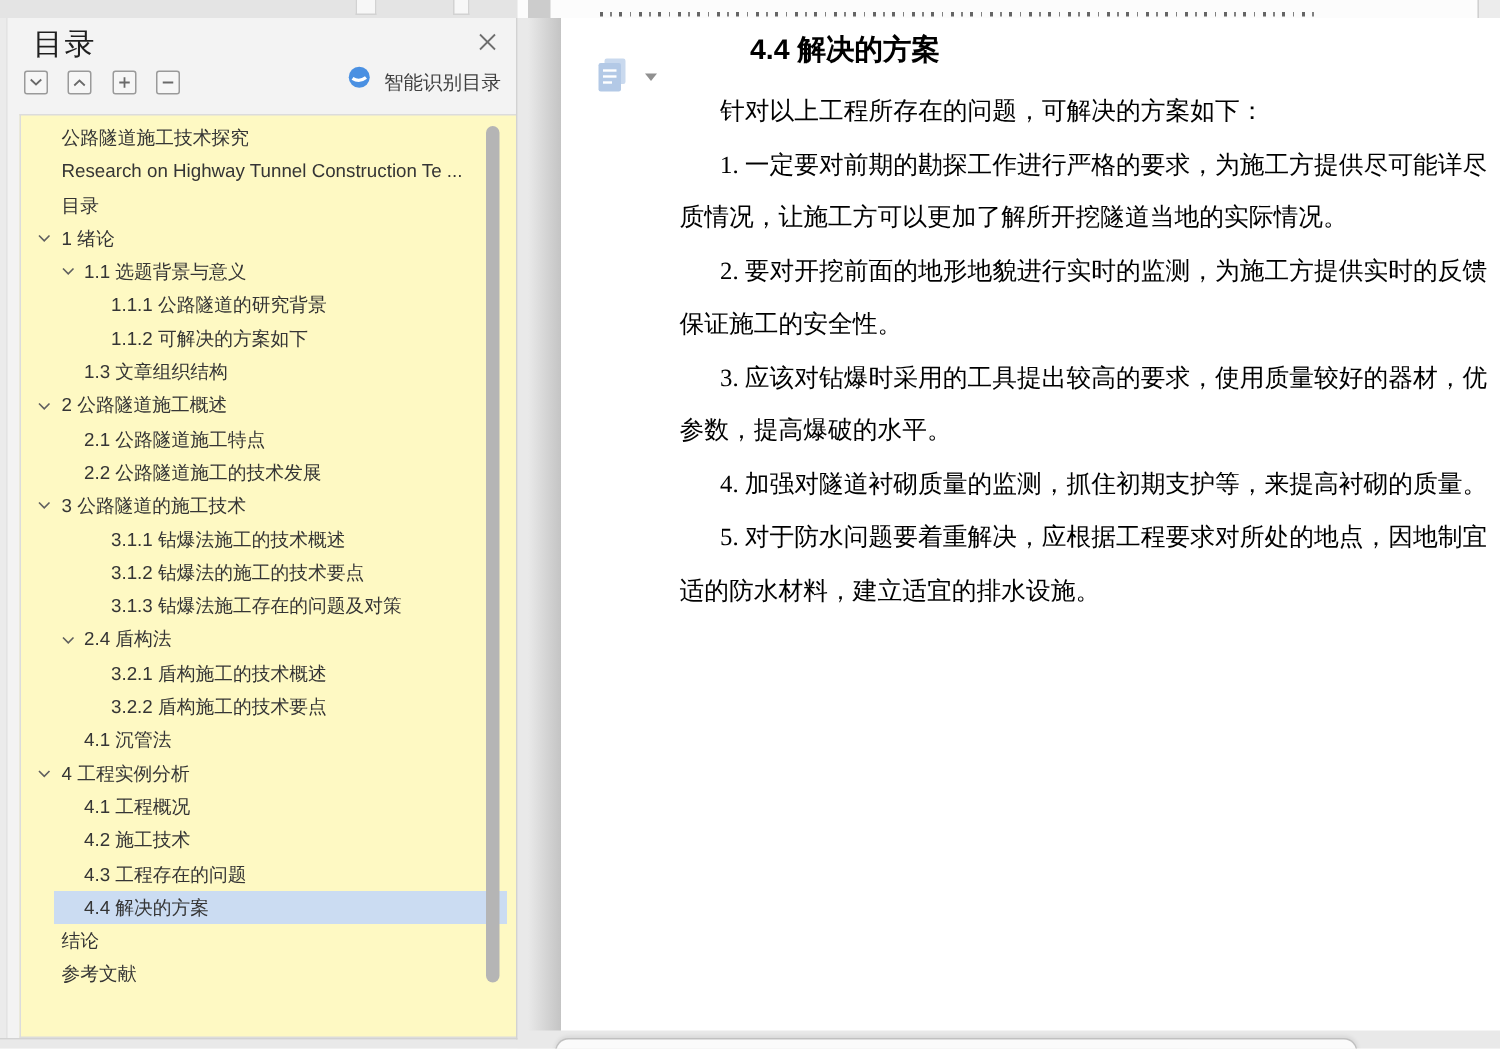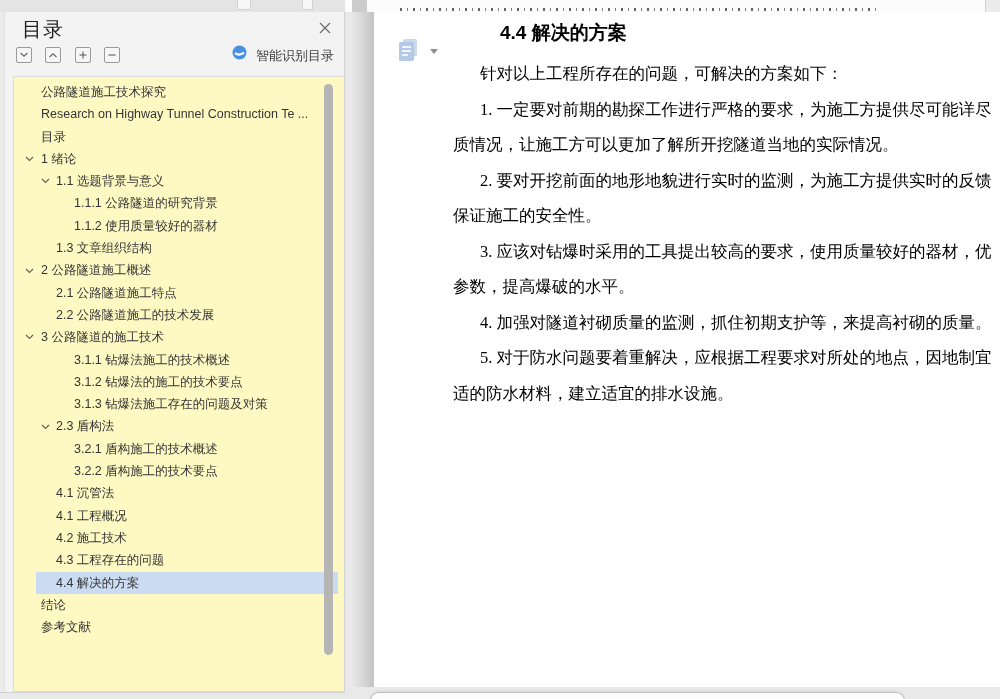--- a/index.html
+++ b/index.html
@@ -138,39 +138,42 @@
         <div class="toc-item lvl0"><span>公路隧道施工技术探究</span></div>
         <div class="toc-item lvl0"><span>Research on Highway Tunnel Construction Te ...</span></div>
         <div class="toc-item lvl0"><span>目录</span></div>
         <div class="toc-item lvl0"><span class="chev"><svg width="9" height="6" viewBox="0 0 9 6">
               <polyline points="1,1 4.5,4.5 8,1" fill="none" stroke="#5f5f5f" stroke-width="1.1"></polyline>
             </svg></span><span>1 绪论</span></div>
         <div class="toc-item lvl1"><span class="chev"><svg width="9" height="6" viewBox="0 0 9 6">
               <polyline points="1,1 4.5,4.5 8,1" fill="none" stroke="#5f5f5f" stroke-width="1.1"></polyline>
             </svg></span><span>1.1 选题背景与意义</span></div>
         <div class="toc-item lvl2"><span>1.1.1 公路隧道的研究背景</span></div>
-        <div class="toc-item lvl2"><span>1.1.2 使用质量较好的器材</span></div>
+        <div class="toc-item lvl2"><span>1.1.2 可解决的方案如下</span></div>
         <div class="toc-item lvl1"><span>1.3 文章组织结构</span></div>
         <div class="toc-item lvl0"><span class="chev"><svg width="9" height="6" viewBox="0 0 9 6">
               <polyline points="1,1 4.5,4.5 8,1" fill="none" stroke="#5f5f5f" stroke-width="1.1"></polyline>
             </svg></span><span>2 公路隧道施工概述</span></div>
         <div class="toc-item lvl1"><span>2.1 公路隧道施工特点</span></div>
         <div class="toc-item lvl1"><span>2.2 公路隧道施工的技术发展</span></div>
         <div class="toc-item lvl0"><span class="chev"><svg width="9" height="6" viewBox="0 0 9 6">
               <polyline points="1,1 4.5,4.5 8,1" fill="none" stroke="#5f5f5f" stroke-width="1.1"></polyline>
             </svg></span><span>3 公路隧道的施工技术</span></div>
         <div class="toc-item lvl2"><span>3.1.1 钻爆法施工的技术概述</span></div>
         <div class="toc-item lvl2"><span>3.1.2 钻爆法的施工的技术要点</span></div>
         <div class="toc-item lvl2"><span>3.1.3 钻爆法施工存在的问题及对策</span></div>
         <div class="toc-item lvl1"><span class="chev"><svg width="9" height="6" viewBox="0 0 9 6">
               <polyline points="1,1 4.5,4.5 8,1" fill="none" stroke="#5f5f5f" stroke-width="1.1"></polyline>
-            </svg></span><span>2.3 盾构法</span></div>
+            </svg></span><span>2.4 盾构法</span></div>
         <div class="toc-item lvl2"><span>3.2.1 盾构施工的技术概述</span></div>
         <div class="toc-item lvl2"><span>3.2.2 盾构施工的技术要点</span></div>
         <div class="toc-item lvl1"><span>4.1 沉管法</span></div>
+        <div class="toc-item lvl0"><span class="chev"><svg width="9" height="6" viewBox="0 0 9 6">
+              <polyline points="1,1 4.5,4.5 8,1" fill="none" stroke="#5f5f5f" stroke-width="1.1"></polyline>
+            </svg></span><span>4 工程实例分析</span></div>
         <div class="toc-item lvl1"><span>4.1 工程概况</span></div>
         <div class="toc-item lvl1"><span>4.2 施工技术</span></div>
         <div class="toc-item lvl1"><span>4.3 工程存在的问题</span></div>
         <div class="toc-item lvl1 selected"><span>4.4 解决的方案</span></div>
         <div class="toc-item lvl0"><span>结论</span></div>
         <div class="toc-item lvl0"><span>参考文献</span></div>
       </div>
     <div class="sb-scrollbar"></div>
   </aside>
 

